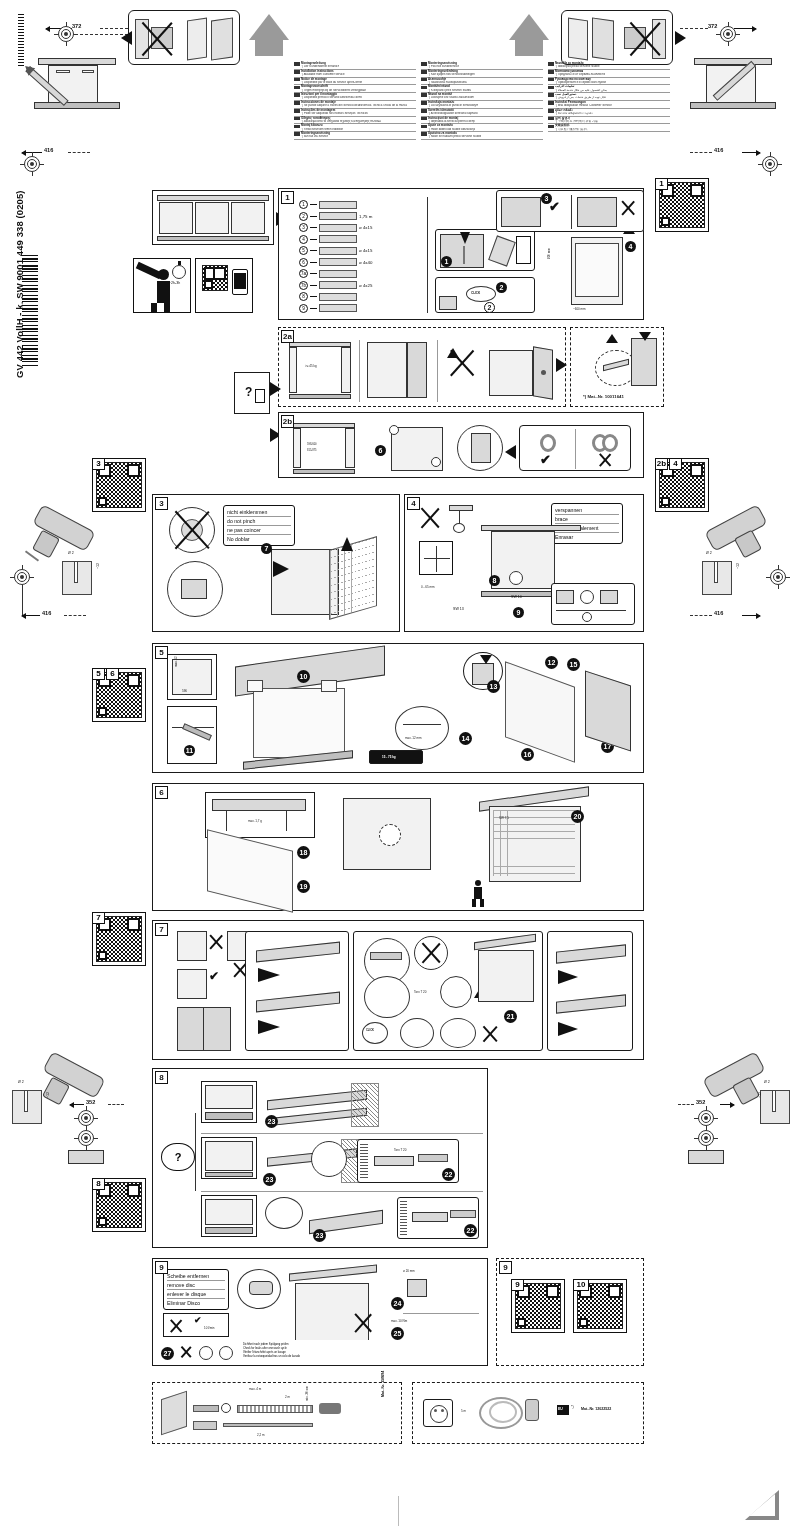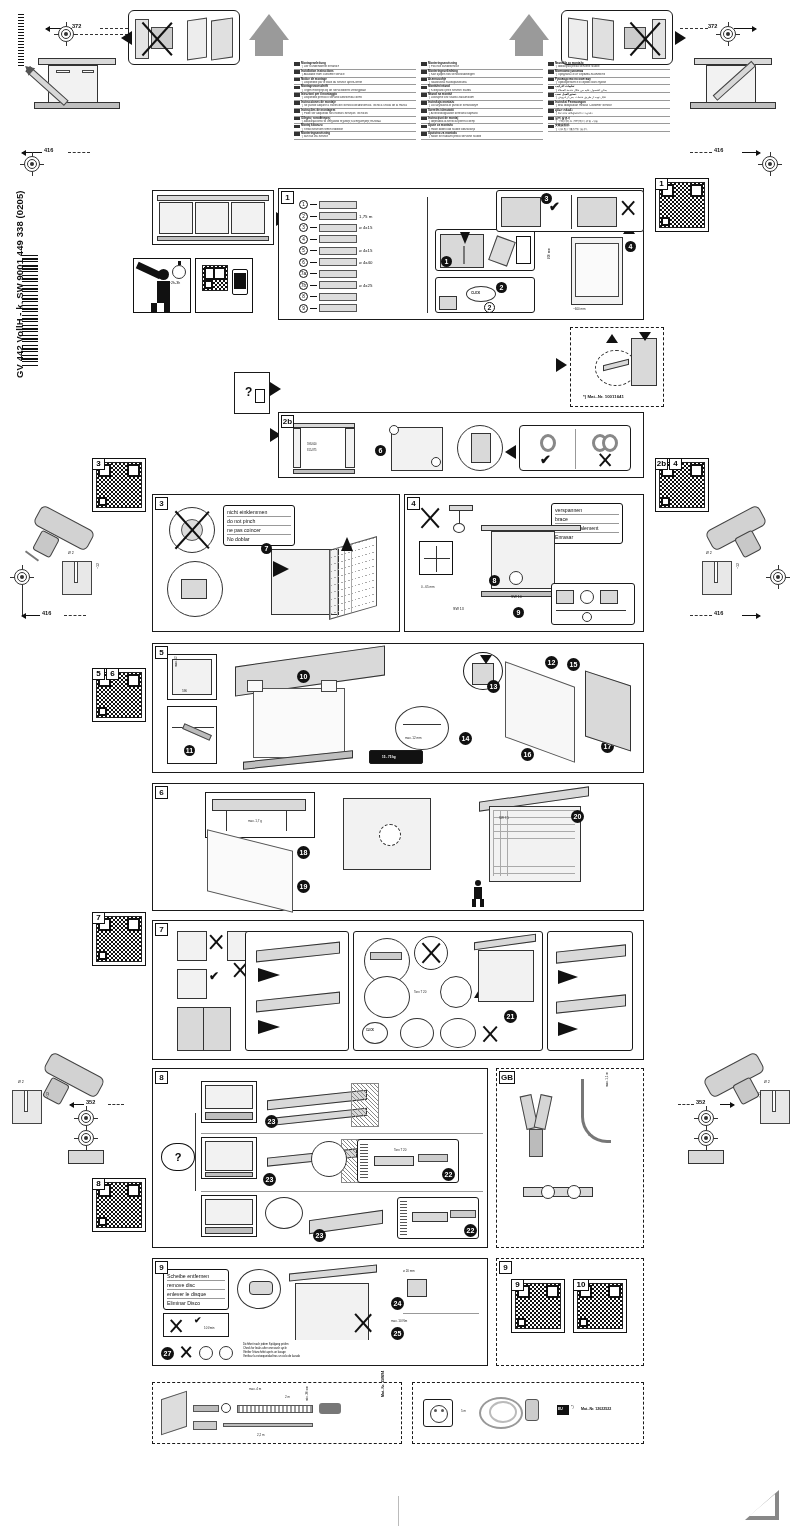--- a/index.html
+++ b/index.html
@@ -542,20 +542,43 @@
 
   <div class="qrwrap" style="left:655px;top:178px;width:54px;height:54px;">
     <div class="qrlabel">1</div>
     <div class="qr" style="position:relative;width:100%;height:100%;">
         <div class="qrblk">
           <div class="qrfin3"></div>
         </div>
       </div>
   </div>
 
+  <div class="panel dashed" style="left:278px;top:327px;width:288px;height:80px;">
+    <div class="panel-num">2a</div>
+    <div class="abs" style="left:10px;top:14px;width:62px;height:60px;">
+      <div class="boxd" style="left:0;top:0;width:62px;height:5px;"></div>
+      <div class="box" style="left:0;top:5px;width:8px;height:46px;"></div>
+      <div class="box" style="left:52px;top:5px;width:10px;height:46px;"></div>
+      <div class="boxdd" style="left:0;top:52px;width:62px;height:5px;"></div>
+      <div class="lbl-t" style="left:16px;top:22px;">&gt;= 45 kg</div>
+    </div>
+    <div class="line" style="left:80px;top:12px;width:1px;height:62px;background:#999;"></div>
+    <div class="abs" style="left:88px;top:14px;width:62px;height:60px;">
+      <div class="box" style="left:0;top:0;width:40px;height:56px;"></div>
+      <div class="boxd" style="left:40px;top:0;width:20px;height:56px;"></div>
+    </div>
+    <div class="line" style="left:158px;top:12px;width:1px;height:62px;background:#999;"></div>
+    <div class="abs" style="left:166px;top:14px;width:112px;height:60px;">
+      <div class="warn-tri" style="left:2px;top:6px;"></div>
+      <div class="xmark" style="left:0px;top:4px;width:34px;height:34px;"></div>
+      <div class="box" style="left:44px;top:8px;width:44px;height:46px;"></div>
+      <div class="boxd" style="left:88px;top:6px;width:20px;height:50px;transform:skewY(10deg);"></div>
+      <div class="cirf" style="left:96px;top:28px;width:5px;height:5px;"></div>
+    </div>
+  </div>
 
   <div class="panel dashed" style="left:570px;top:327px;width:94px;height:80px;">
     <div class="cir" style="left:24px;top:22px;width:42px;height:36px;border-style:dashed;"></div>
     <div class="boxd" style="left:32px;top:34px;width:26px;height:6px;transform:skewY(-14deg);"></div>
     <div class="boxd" style="left:60px;top:10px;width:26px;height:48px;"></div>
     <div class="arrow-blk-d" style="left:35px;top:6px;transform:rotate(180deg);"></div>
     <div class="arrow-blk-d" style="left:68px;top:4px;"></div>
     <div class="lbl-t" style="left:12px;top:66px;font-weight:700;font-size:4.4px;">*) Mat.-Nr. 10011641</div>
   </div>
   <div class="arrow-blk-r" style="left:556px;top:358px;"></div>
@@ -995,37 +1018,20 @@
       </div>
       <div class="panel" style="left:196px;top:2px;width:82px;height:42px;border-radius:3px;">
         <div class="abs" style="left:2px;top:3px;width:7px;height:34px;background:repeating-linear-gradient(to bottom,#555 0 1px,#fff 1px 3px);"></div>
         <div class="boxd" style="left:14px;top:14px;width:36px;height:10px;"></div>
         <div class="abs" style="left:52px;top:12px;width:26px;height:8px;background:#ccc;border:1px solid #444;"></div>
         <div class="badge" style="left:66px;top:26px;width:13px;height:13px;line-height:13px;">22</div>
       </div>
     </div>
   </div>
 
-  <div class="panel dashed" style="left:496px;top:1068px;width:148px;height:180px;">
-    <div class="panel-num" style="width:16px;">GB</div>
-    <div class="abs" style="left:16px;top:26px;width:54px;height:66px;">
-      <div class="abs" style="left:10px;top:0;width:12px;height:34px;background:#d5d5d5;border:1px solid #444;transform:rotate(-12deg);"></div>
-      <div class="abs" style="left:24px;top:0;width:12px;height:34px;background:#d5d5d5;border:1px solid #444;transform:rotate(12deg);"></div>
-      <div class="abs" style="left:16px;top:34px;width:14px;height:28px;background:#bbb;border:1px solid #444;"></div>
-    </div>
-    <div class="abs" style="left:74px;top:10px;width:60px;height:110px;">
-      <div class="abs" style="left:10px;top:0;width:30px;height:64px;border-left:3px solid #777;border-bottom:3px solid #777;border-bottom-left-radius:26px;"></div>
-      <div class="lbl-t" style="left:34px;top:8px;transform:rotate(-90deg);transform-origin:left top;">max. 1,1 m</div>
-    </div>
-    <div class="abs" style="left:26px;top:104px;width:96px;height:40px;">
-      <div class="boxd" style="left:0;top:14px;width:70px;height:10px;"></div>
-      <div class="cir" style="left:18px;top:12px;width:14px;height:14px;"></div>
-      <div class="cir" style="left:44px;top:12px;width:14px;height:14px;"></div>
-    </div>
-  </div>
 
   <div class="qrwrap" style="left:92px;top:1178px;width:54px;height:54px;">
     <div class="qrlabel">8</div>
     <div class="qr" style="position:relative;width:100%;height:100%;">
         <div class="qrblk">
           <div class="qrfin3"></div>
         </div>
       </div>
   </div>
 

